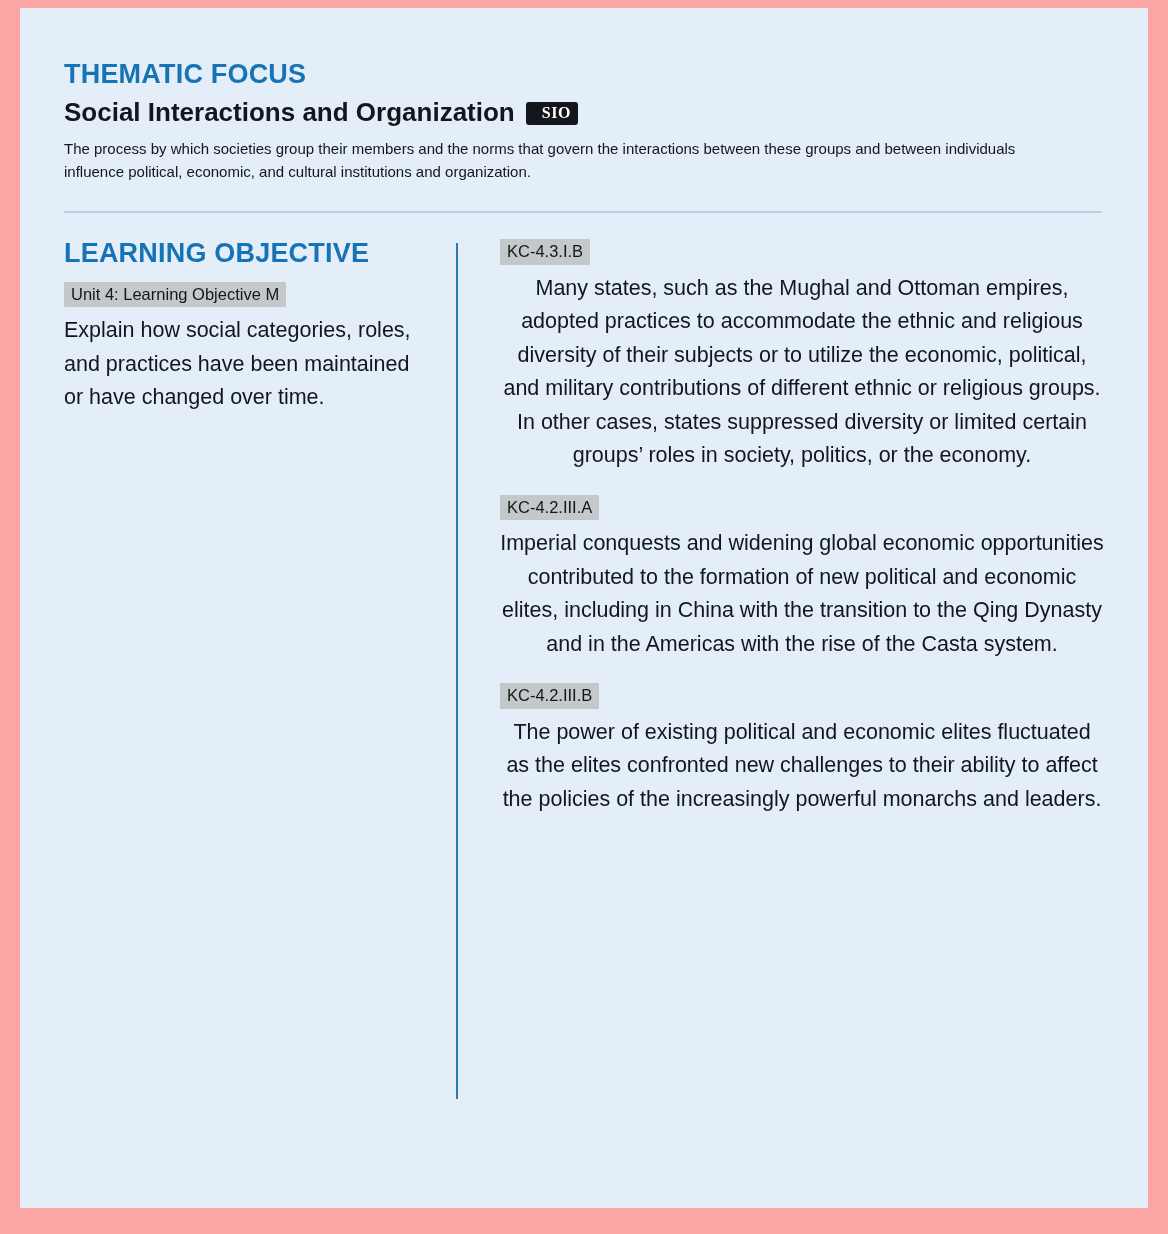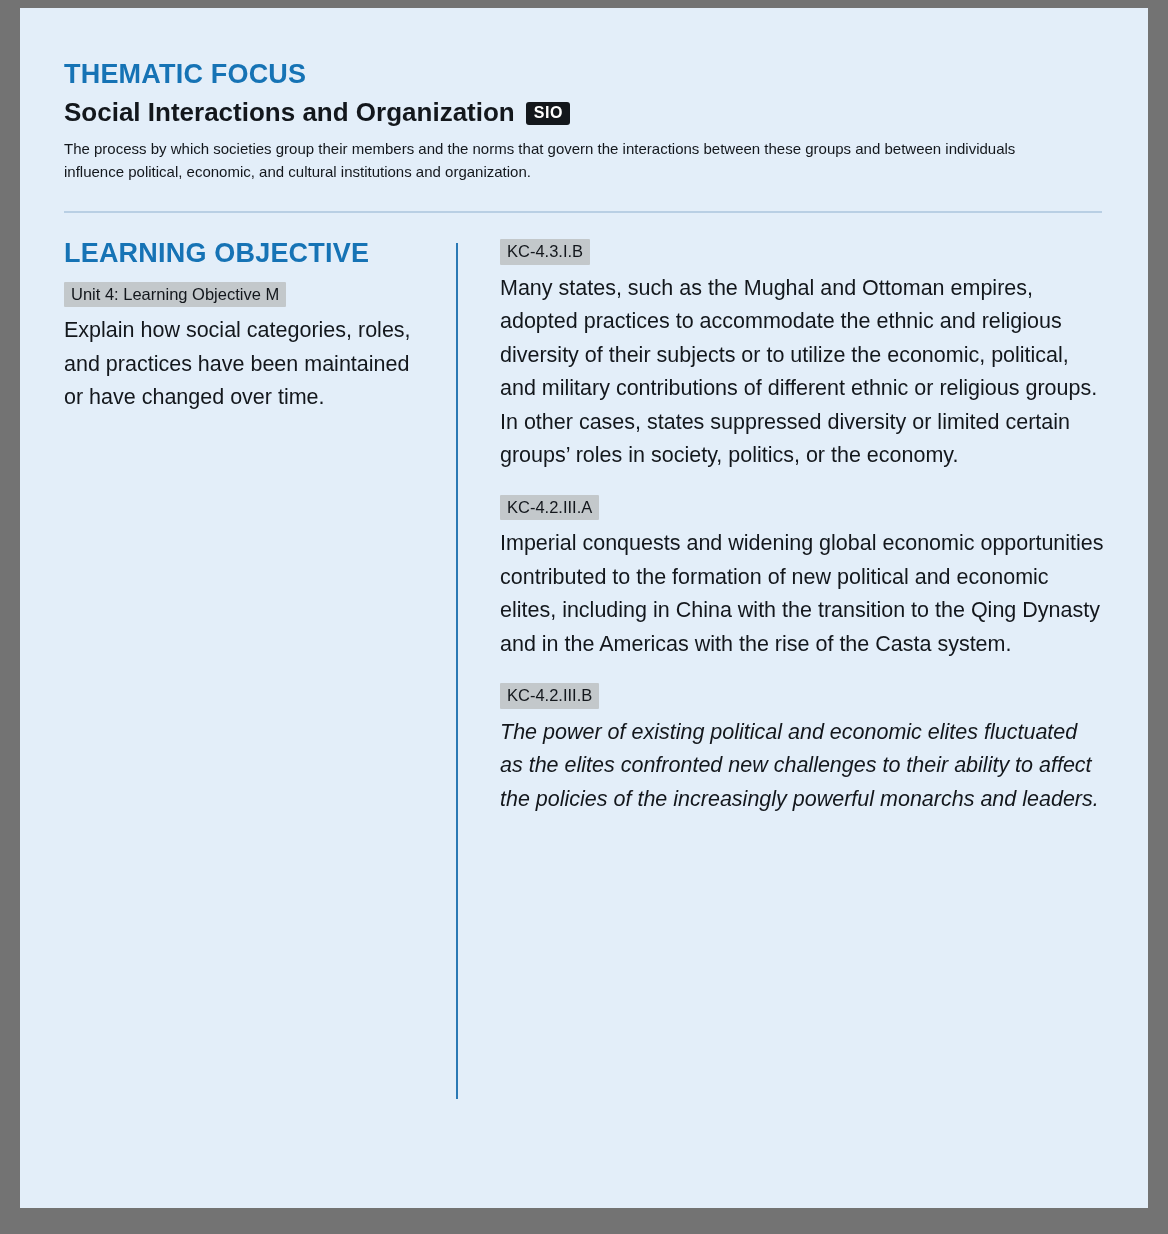--- a/index.html
+++ b/index.html
@@ -10,21 +10,21 @@
   body {
     width: 1168px;
     height: 1234px;
     font-family: "Liberation Sans", sans-serif;
     -webkit-font-smoothing: antialiased;
   }
   .page {
     position: relative;
     width: 1168px;
     height: 1234px;
-    background: #737373;
+    background: #fca5a5;
     box-sizing: border-box;
   }
   .card {
     position: absolute;
     left: 20px;
     top: 8px;
     width: 1128px;
     height: 1200px;
     background: #e3eef9;
     box-sizing: border-box;
@@ -53,25 +53,26 @@
     font-weight: bold;
     line-height: 1.15;
   }
   .sio-badge {
     display: inline-block;
     background: #13171c;
     color: #ffffff;
     font-size: 16px;
     font-weight: bold;
     letter-spacing: 0.6px;
-    padding: 3px 7px 4px 8px;
+    padding: 3px 7px 4px 16px;
     border-radius: 3px;
     line-height: 1;
     position: relative;
     top: 1px;
+    font-family: Liberation Serif, serif;
   }
   .focus-desc {
     color: #13171c;
     font-size: 15px;
     line-height: 1.55;
     max-width: 1010px;
     margin: 0;
   }
   .divider {
     margin: 28px 0 0 0;
@@ -118,29 +119,30 @@
     padding: 4px 7px 5px 7px;
     line-height: 1;
     margin-bottom: 7px;
     border-radius: 1px;
   }
   .body-text {
     color: #13171c;
     font-size: 21.5px;
     line-height: 1.56;
     margin: 0 0 22px 0;
+    text-align: center;
   }
   .lo-text {
     color: #13171c;
     font-size: 21.5px;
     line-height: 1.56;
     margin: 0;
   }
   .hd-block { margin-bottom: 6px; }
-  .hd-block:last-child .body-text { margin-bottom: 16px; font-style: italic; }
+  .hd-block:last-child .body-text { margin-bottom: 16px; }
 </style>
 </head>
 <body>
 
 <div class="page">
   <div class="card">
     <div class="inner">
 
       <div class="thematic-focus-label">THEMATIC FOCUS</div>
 

